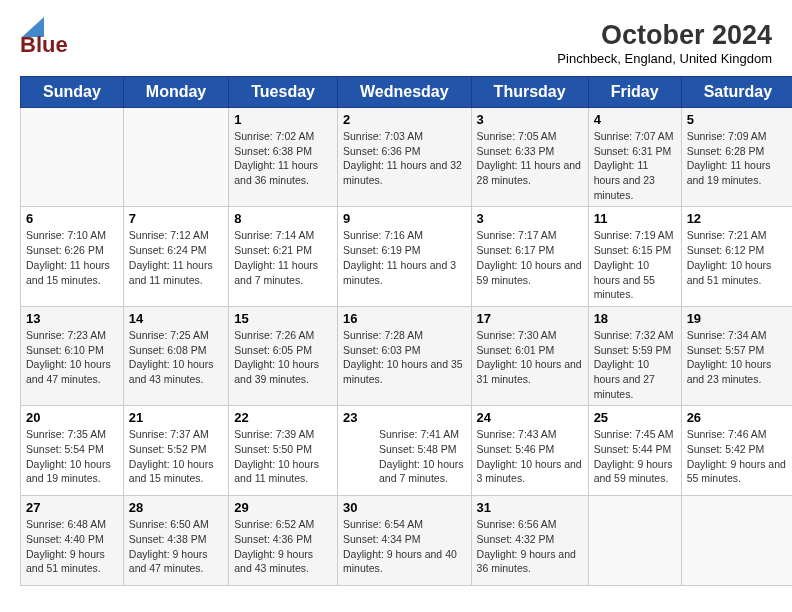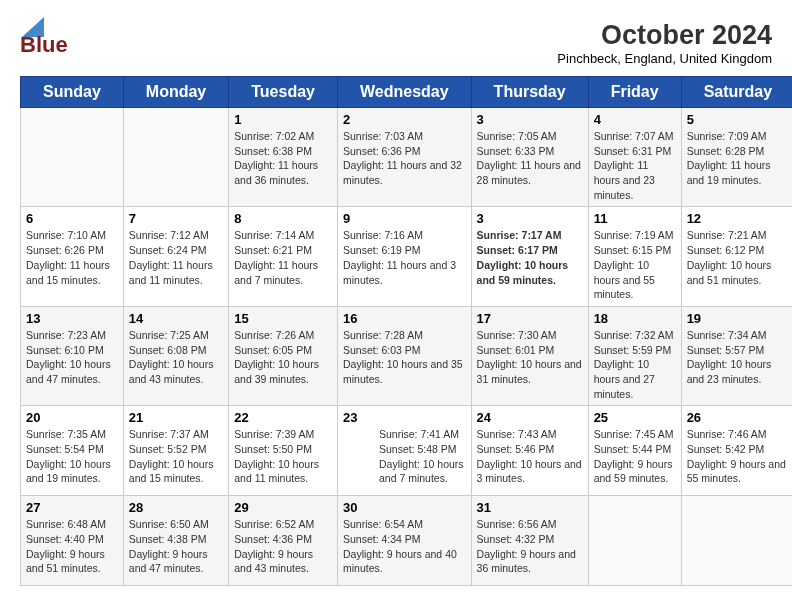--- a/index.html
+++ b/index.html
@@ -172,21 +172,21 @@
 Daylight: 11 hours and 7 minutes.</div>
         </td>
         <td>
           <span class="day-num">9</span>
           <div class="day-info" style="white-space: pre-line;">Sunrise: 7:16 AM
 Sunset: 6:19 PM
 Daylight: 11 hours and 3 minutes.</div>
         </td>
         <td>
           <span class="day-num">3</span>
-          <div class="day-info" style="white-space: pre-line; font-weight: bold;">Sunrise: 7:17 AM
+          <div class="day-info" style="white-space: pre-line;">Sunrise: 7:17 AM
 Sunset: 6:17 PM
 Daylight: 10 hours and 59 minutes.</div>
         </td>
         <td>
           <span class="day-num">11</span>
           <div class="day-info" style="white-space: pre-line;">Sunrise: 7:19 AM
 Sunset: 6:15 PM
 Daylight: 10 hours and 55 minutes.</div>
         </td>
         <td>

